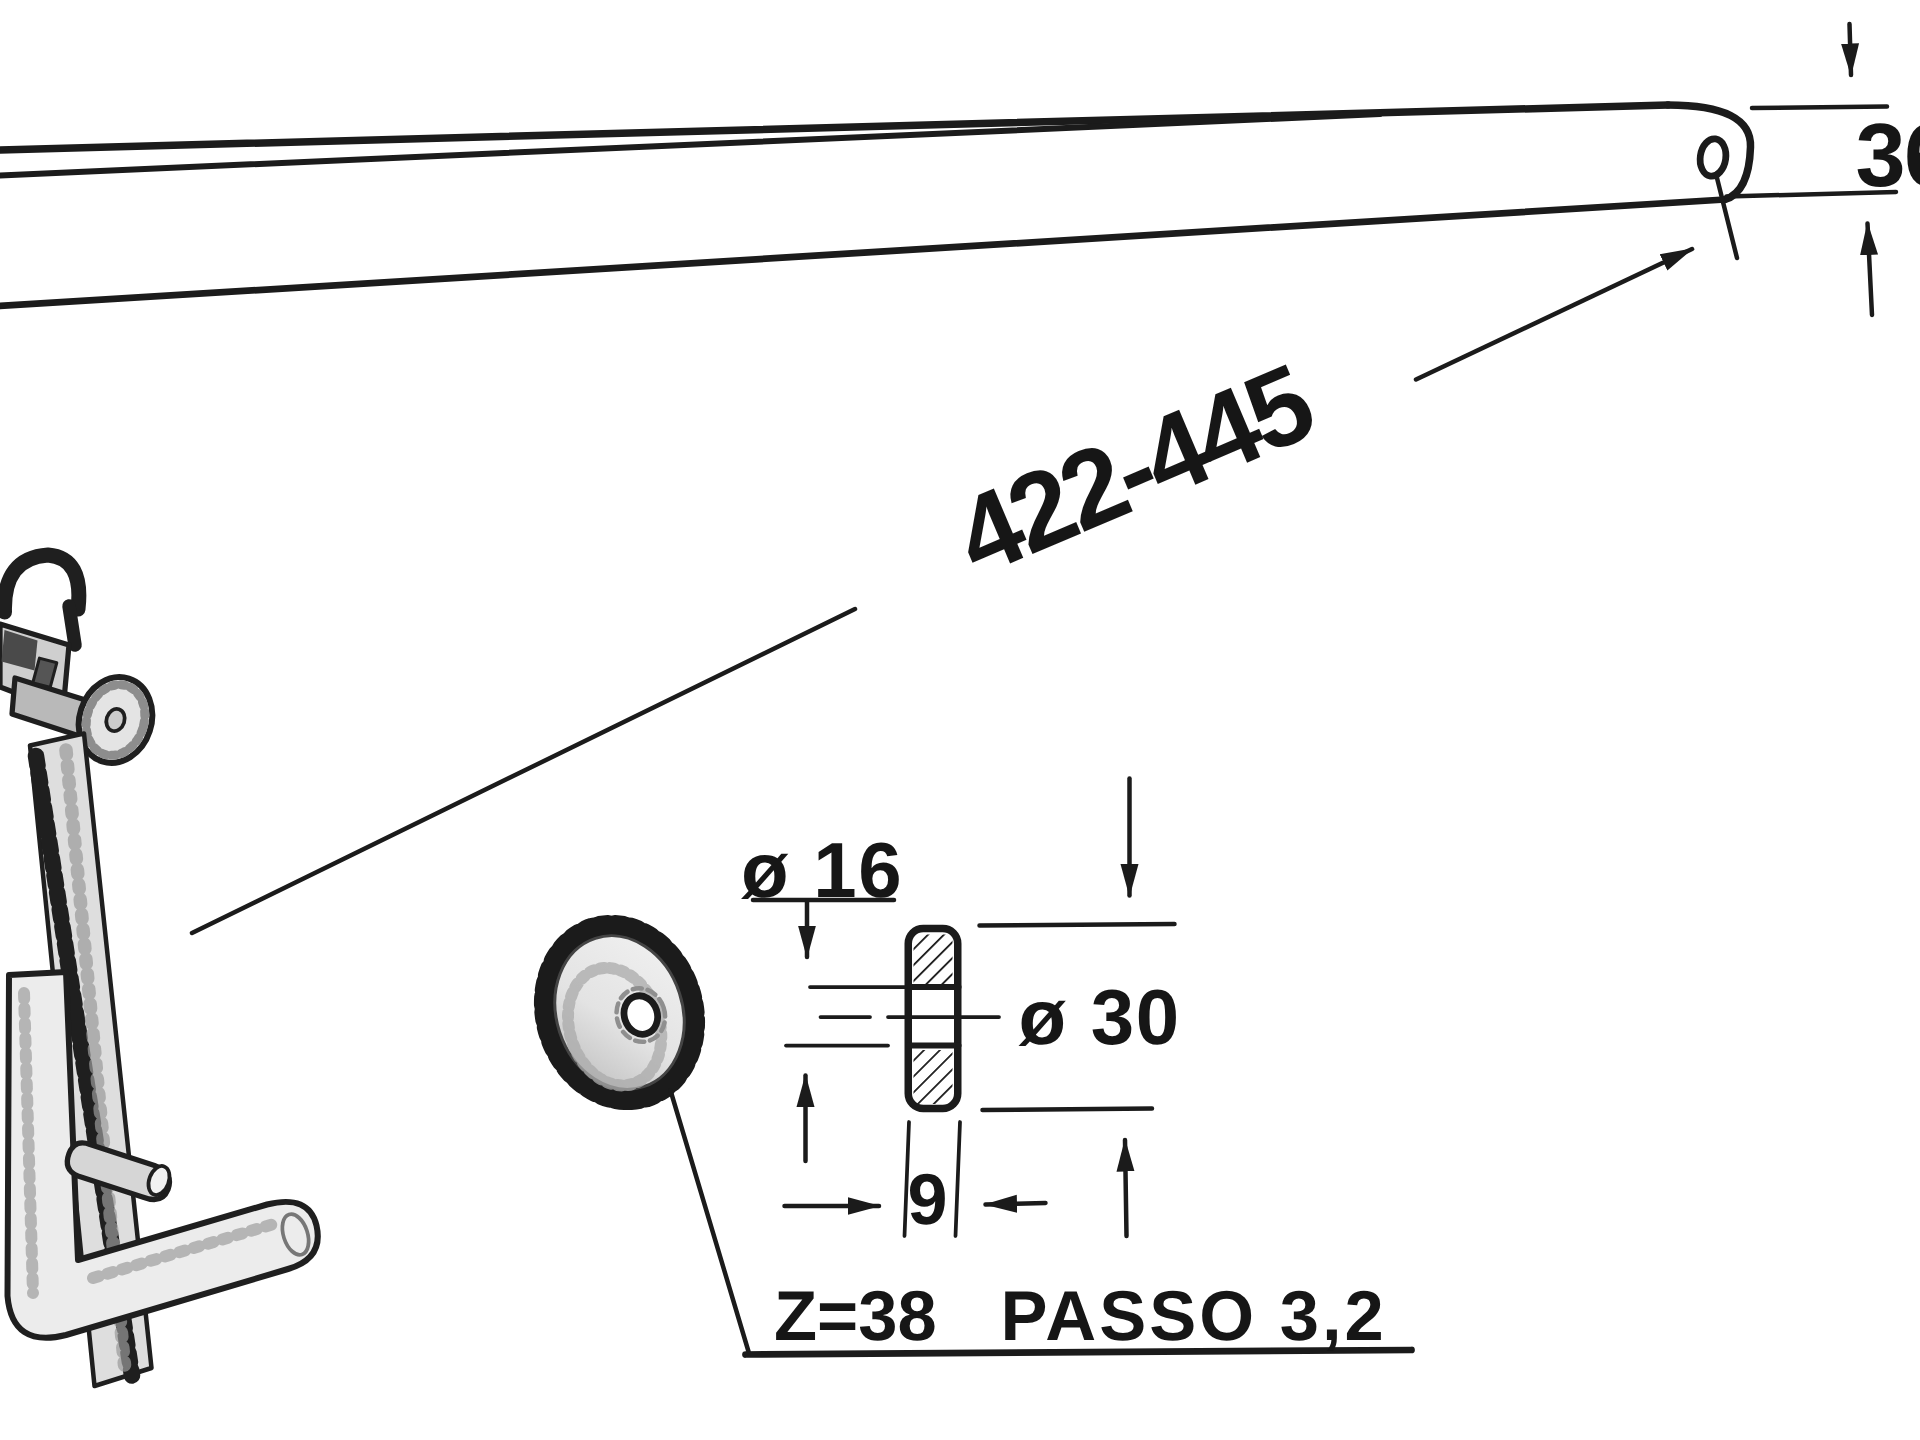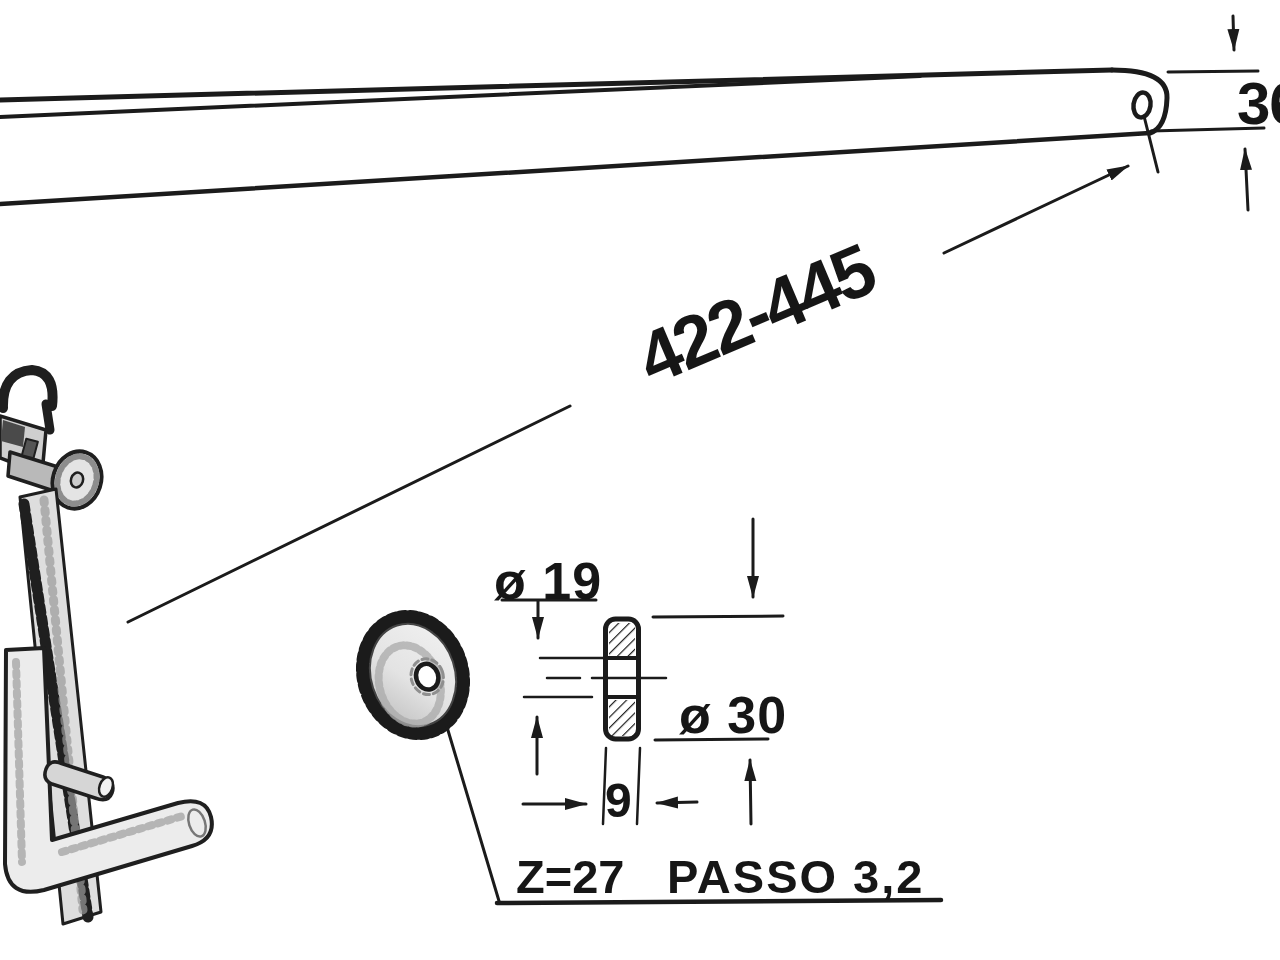--- a/index.html
+++ b/index.html
@@ -25,21 +25,21 @@
     letter-spacing:-3px;
     transform:rotate(-23deg);
     transform-origin:0 100%;
   }
   .lbl-36{
     left:1237px;top:74px;
     font-size:60px;
     letter-spacing:-1px;
   }
   .lbl-d10{left:494px;top:555px;font-size:52px;letter-spacing:1px;}
-  .lbl-d30{left:679px;top:653px;font-size:52px;letter-spacing:1px;margin-top:36px;}
+  .lbl-d30{left:679px;top:653px;font-size:52px;letter-spacing:1px;}
   .lbl-9{left:605px;top:777px;font-size:48px;}
   .lbl-z{left:516px;top:853px;font-size:47px;letter-spacing:0px;}
   .lbl-passo{left:667px;top:853px;font-size:47px;letter-spacing:2px;}
 </style>
 </head>
 <body>
 
 <div id="canvas">
 
   <svg id="linework" width="1280" height="960" viewBox="0 0 1280 960" fill="none" stroke-linecap="round" stroke-linejoin="round">
@@ -152,22 +152,22 @@
         <path d="M523,804 L586,804" marker-end="url(#arr)"></path>
         <path d="M697,802 L657,803" marker-end="url(#arr)"></path>
       </g>
     </g>
   </svg>
 
   <div class="lbl lbl-part">422-445</div>
 
   <div class="lbl lbl-36">36</div>
 
-  <div class="lbl lbl-d10">ø 19</div>
+  <div class="lbl lbl-d10">ø 16</div>
 
   <div class="lbl lbl-d30">ø 30</div>
 
   <div class="lbl lbl-9">9</div>
 
-  <div class="lbl lbl-z">Z=27</div>
+  <div class="lbl lbl-z">Z=38</div>
 
   <div class="lbl lbl-passo">PASSO 3,2</div>
 </div>
 
 </body></html>

